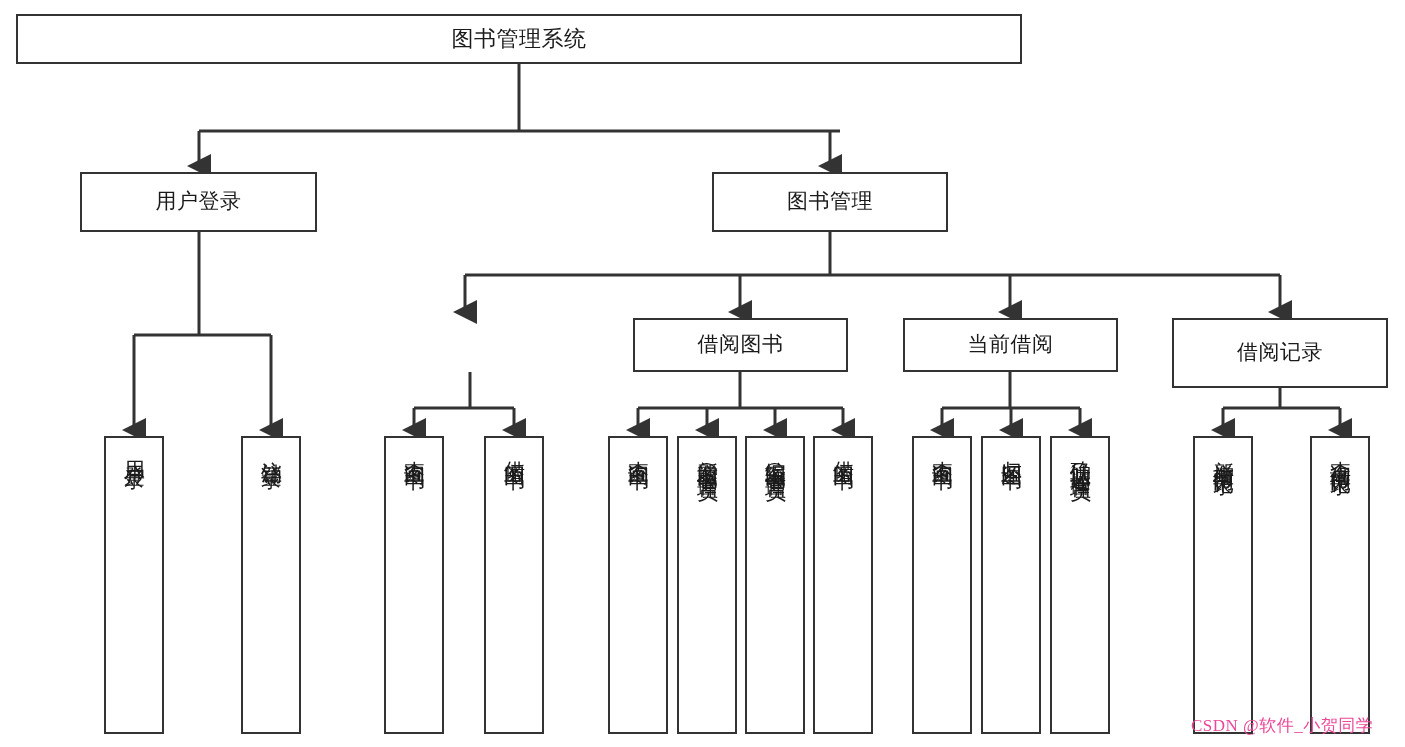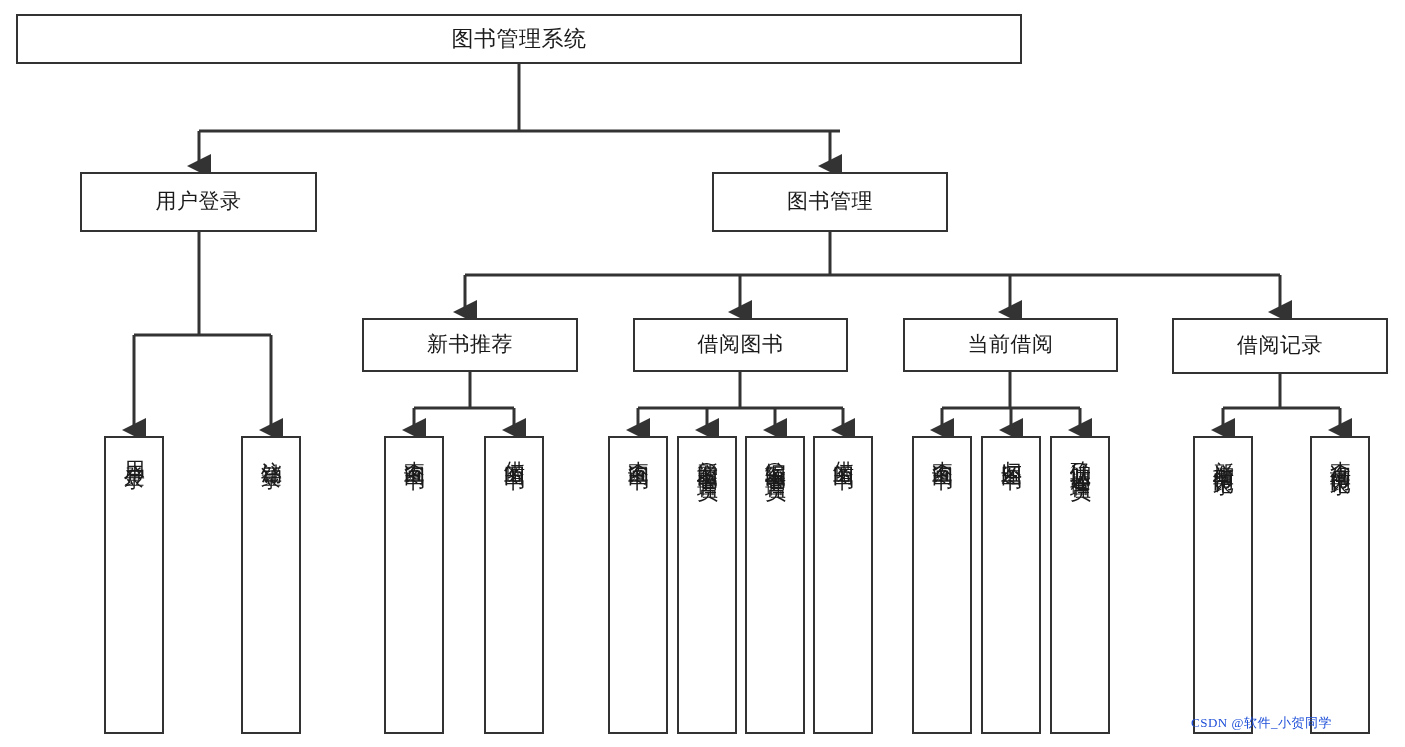--- a/index.html
+++ b/index.html
@@ -60,22 +60,22 @@
   .node.leaf .node-label {
     writing-mode: vertical-rl;
     text-orientation: upright;
     font-size: 21px;
     line-height: 1.0;
     letter-spacing: 3px;
     white-space: nowrap;
   }
   .watermark {
     position: absolute;
-    color: #1d4ed8;
-    font-size: 13px;
+    color: #ec4899;
+    font-size: 17px;
     letter-spacing: 0.5px;
     white-space: nowrap;
     user-select: none;
   }
 </style>
 </head>
 <body>
 
 <div id="diagram-canvas">
 
@@ -134,33 +134,30 @@
   </div>
 
   <div class="node horiz" style="left:80px; top:172px; width:237px; height:60px;">
     <span class="node-label">用户登录</span>
   </div>
 
   <div class="node horiz" style="left:712px; top:172px; width:236px; height:60px;">
     <span class="node-label">图书管理</span>
   </div>
 
-  <div class="node horiz" style="left:362px; top:318px; width:216px; height:54px;">
-    <span class="node-label">新书推荐</span>
-  </div>
 
   <div class="node horiz" style="left:633px; top:318px; width:215px; height:54px;">
     <span class="node-label">借阅图书</span>
   </div>
 
   <div class="node horiz" style="left:903px; top:318px; width:215px; height:54px;justify-content:center;">
     <span class="node-label">当前借阅</span>
   </div>
 
-  <div class="node horiz" style="left:1172px; top:318px; width:216px; height:56px;">
+  <div class="node horiz" style="left:1172px; top:318px; width:216px; height:70px;">
     <span class="node-label">借阅记录</span>
   </div>
 
   <div class="node leaf" style="left:104px; top:436px; width:60px; height:298px;">
     <span class="node-label">用户登录</span>
   </div>
 
   <div class="node leaf" style="left:241px; top:436px; width:60px; height:298px;">
     <span class="node-label">注销登录</span>
   </div>

